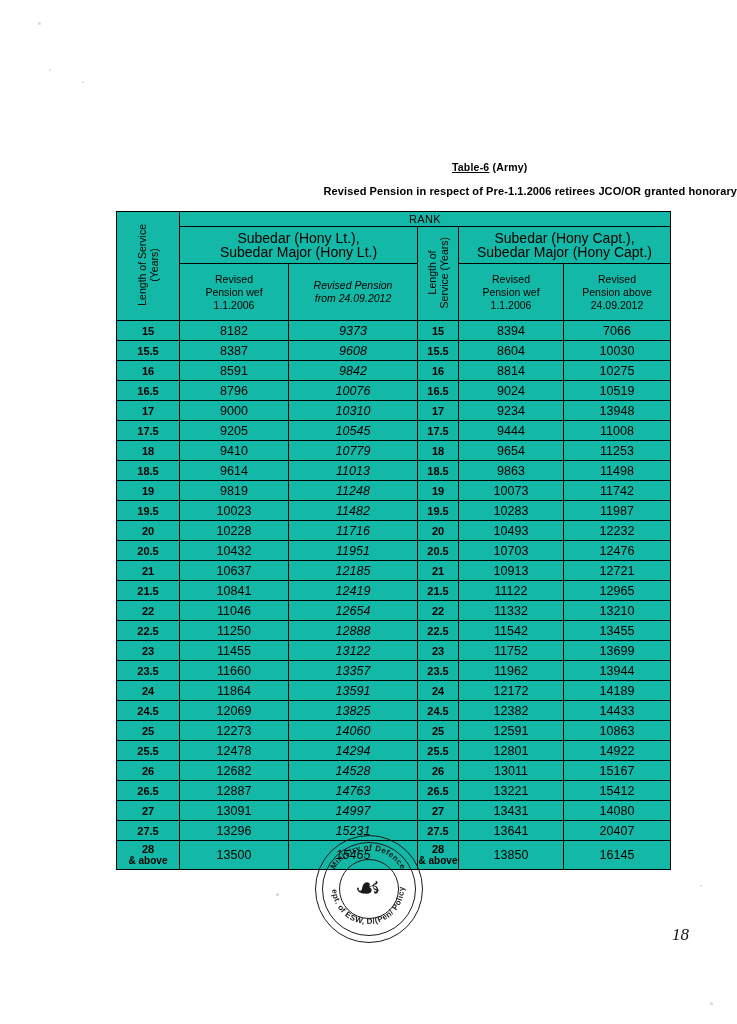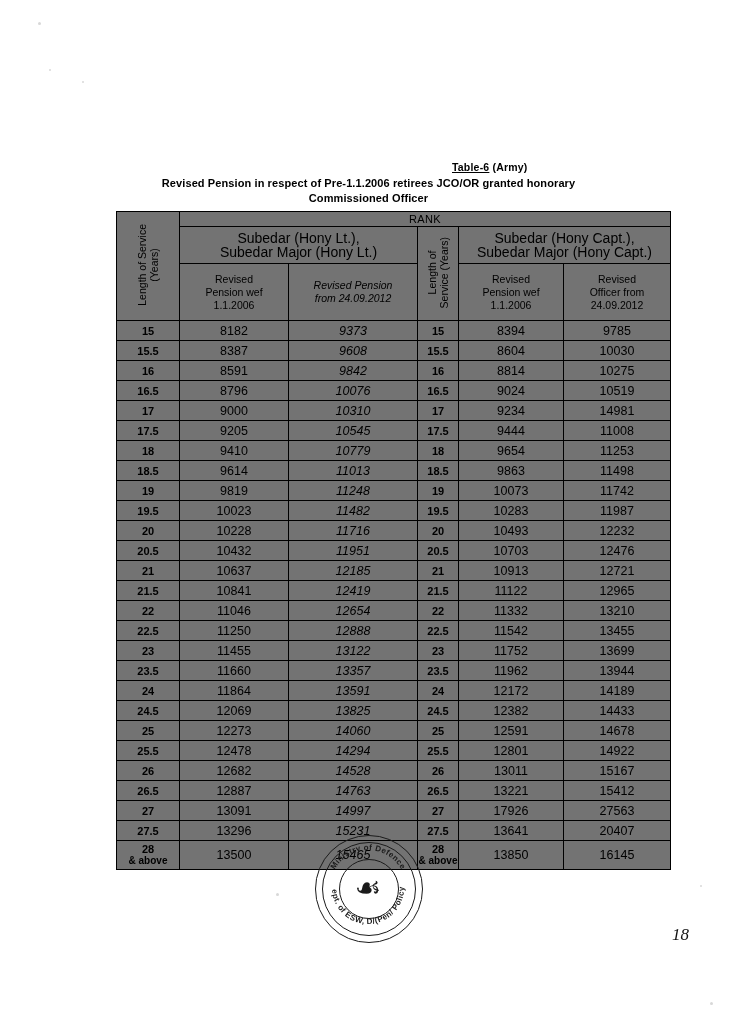--- a/index.html
+++ b/index.html
@@ -42,33 +42,33 @@
   }
   .title-line {
     font-size: 11px;
     font-weight: bold;
     line-height: 15px;
     letter-spacing: 0.1px;
   }
   .title-lines {
     position: absolute;
     left: 0;
-    top: 176px;
+    top: 184px;
     width: 737px;
-    text-align: center;
+    text-align: right;
   }
 
   
   table.pension {
     position: absolute;
     left: 116px;
     top: 211px;
     border-collapse: collapse;
     font-size: 11px;
-    background: #737373;
+    background: #14b8a6;
     padding-left: 20px;
   }
   table.pension td, table.pension th {
     border: 1px solid #000;
     text-align: center;
     vertical-align: middle;
     padding: 0;
     font-weight: normal;
   }
   .rank-head {
@@ -203,21 +203,20 @@
   <div class="speck" style="left:276px;top:893px;width:3px;height:3px;"></div>
   <div class="speck" style="left:700px;top:885px;width:2px;height:2px;"></div>
   <div class="speck" style="left:710px;top:1002px;width:3px;height:3px;"></div>
 
   <div class="table-label">
     <span class="ul">Table-6</span>&nbsp;<span>(Army)</span>
   </div>
 
   <div class="title-lines">
     <div class="title-line">Revised Pension in respect of Pre-1.1.2006 retirees JCO/OR granted honorary</div>
-    <div class="title-line">Commissioned Officer</div>
   </div>
 
   <table class="pension">
     <thead>
       <tr>
         <td class="vert" rowspan="3">
           <span class="rot"><span>Length of Service</span><br><span>(Years)</span></span>
         </td>
         <td class="rank-head" colspan="5">RANK</td>
       </tr>
@@ -236,32 +235,32 @@
         <td class="sub-head col-val">
           <span>Revised</span><br><span>Pension wef</span><br><span>1.1.2006</span>
         </td>
         <td class="sub-head col-val2">
           <span>Revised Pension</span><br><span>from 24.09.2012</span>
         </td>
         <td class="sub-head col-val3">
           <span>Revised</span><br><span>Pension wef</span><br><span>1.1.2006</span>
         </td>
         <td class="sub-head col-val4">
-          <span>Revised</span><br><span>Officer from</span><br><span>24.09.2012</span>
+          <span>Revised</span><br><span>Pension above</span><br><span>24.09.2012</span>
         </td>
       </tr>
     </thead>
     <tbody id="table-body">
         <tr>
           <td class="yrs col-srv">15</td>
           <td class="col-val">8182</td>
           <td class="col-val2">9373</td>
           <td class="yrs col-srv2">15</td>
           <td class="col-val3">8394</td>
-          <td class="col-val4">9785</td>
+          <td class="col-val4">7066</td>
         </tr>
         <tr>
           <td class="yrs col-srv">15.5</td>
           <td class="col-val">8387</td>
           <td class="col-val2">9608</td>
           <td class="yrs col-srv2">15.5</td>
           <td class="col-val3">8604</td>
           <td class="col-val4">10030</td>
         </tr>
         <tr>
@@ -279,21 +278,21 @@
           <td class="yrs col-srv2">16.5</td>
           <td class="col-val3">9024</td>
           <td class="col-val4">10519</td>
         </tr>
         <tr>
           <td class="yrs col-srv">17</td>
           <td class="col-val">9000</td>
           <td class="col-val2">10310</td>
           <td class="yrs col-srv2">17</td>
           <td class="col-val3">9234</td>
-          <td class="col-val4">14981</td>
+          <td class="col-val4">13948</td>
         </tr>
         <tr>
           <td class="yrs col-srv">17.5</td>
           <td class="col-val">9205</td>
           <td class="col-val2">10545</td>
           <td class="yrs col-srv2">17.5</td>
           <td class="col-val3">9444</td>
           <td class="col-val4">11008</td>
         </tr>
         <tr>
@@ -407,21 +406,21 @@
           <td class="yrs col-srv2">24.5</td>
           <td class="col-val3">12382</td>
           <td class="col-val4">14433</td>
         </tr>
         <tr>
           <td class="yrs col-srv">25</td>
           <td class="col-val">12273</td>
           <td class="col-val2">14060</td>
           <td class="yrs col-srv2">25</td>
           <td class="col-val3">12591</td>
-          <td class="col-val4">14678</td>
+          <td class="col-val4">10863</td>
         </tr>
         <tr>
           <td class="yrs col-srv">25.5</td>
           <td class="col-val">12478</td>
           <td class="col-val2">14294</td>
           <td class="yrs col-srv2">25.5</td>
           <td class="col-val3">12801</td>
           <td class="col-val4">14922</td>
         </tr>
         <tr>
@@ -438,22 +437,22 @@
           <td class="col-val2">14763</td>
           <td class="yrs col-srv2">26.5</td>
           <td class="col-val3">13221</td>
           <td class="col-val4">15412</td>
         </tr>
         <tr>
           <td class="yrs col-srv">27</td>
           <td class="col-val">13091</td>
           <td class="col-val2">14997</td>
           <td class="yrs col-srv2">27</td>
-          <td class="col-val3">17926</td>
-          <td class="col-val4">27563</td>
+          <td class="col-val3">13431</td>
+          <td class="col-val4">14080</td>
         </tr>
         <tr>
           <td class="yrs col-srv">27.5</td>
           <td class="col-val">13296</td>
           <td class="col-val2">15231</td>
           <td class="yrs col-srv2">27.5</td>
           <td class="col-val3">13641</td>
           <td class="col-val4">20407</td>
         </tr>
         <tr class="last">

